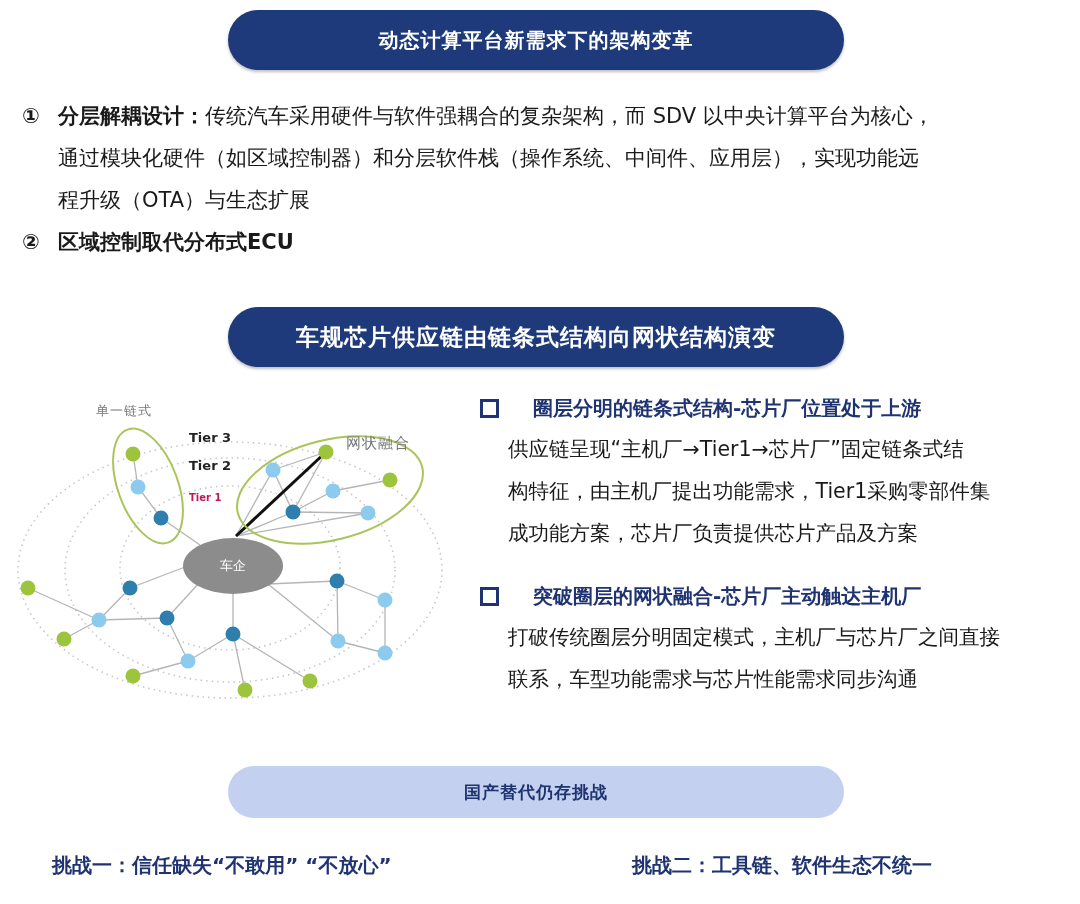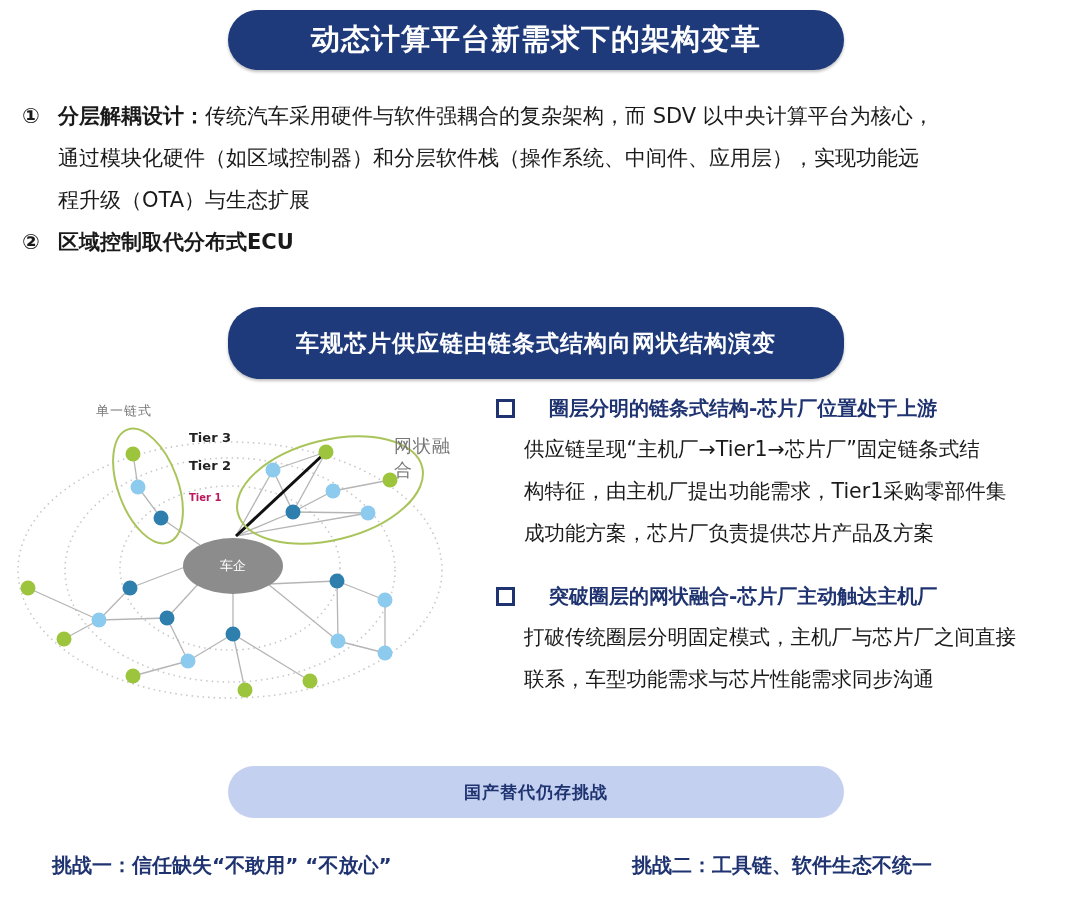--- a/index.html
+++ b/index.html
@@ -6,34 +6,34 @@
   body {
     width:1080px; height:904px; background:#ffffff; position:relative; overflow:hidden;
     font-family: "DejaVu Sans", "Liberation Sans", sans-serif; color:#1a1a1a;
   }
   .pill {
     position:absolute; display:flex; align-items:center; justify-content:center;
     border-radius:32px; font-weight:bold; letter-spacing:1px;
   }
   .pill-dark { background:#1f3a7a; color:#ffffff; box-shadow:0 2px 3px rgba(0,0,0,0.25); }
   .pill-light { background:#c3d0ef; color:#1f3371; }
-  #pill1 { left:228px; top:10px; width:616px; height:60px; font-size:29px; }
-  #pill2 { left:228px; top:307px; width:616px; height:72px; font-size:23px; }
+  #pill1 { left:228px; top:10px; width:616px; height:60px; font-size:20px; }
+  #pill2 { left:228px; top:307px; width:616px; height:60px; font-size:23px; }
   #pill3 { left:228px; top:766px; width:616px; height:52px; font-size:17px; }
 
   .sec1 { position:absolute; left:22px; top:95px; width:1040px; font-size:21px; line-height:42px; }
   .sec1 .row { display:flex; }
   .sec1 .num { width:36px; font-weight:bold; flex:none; }
   .sec1 .txt { flex:1; }
   .sec1 .indent { padding-left:36px; }
   .bold { font-weight:bold; }
 
   .diagram { position:absolute; left:0; top:390px; width:460px; height:330px; }
 
-  .right { position:absolute; left:490px; top:388px; width:590px; }
+  .right { position:absolute; left:474px; top:388px; width:590px; }
   .bhead { display:flex; align-items:center; color:#1f3371; font-weight:bold; font-size:20px; height:40px; }
   .bhead .box {
     width:13px; height:13px; border:3px solid #1f3371; margin-left:6px; margin-right:34px; flex:none;
   }
   .bbody { font-size:20.5px; line-height:42px; color:#1a1a1a;margin-left:34px; }
   #block2 { margin-top:22px; }
 
   .challenges { position:absolute; top:852px; font-size:20px; font-weight:bold; color:#1f3371;text-align:center; }
   #ch1 { left:52px; }
   #ch2 { left:632px; }
@@ -136,21 +136,21 @@
       <circle cx="390" cy="90" r="7.5"></circle>
       <circle cx="28" cy="198" r="7.5"></circle>
       <circle cx="64" cy="249" r="7.5"></circle>
       <circle cx="133" cy="286" r="7.5"></circle>
       <circle cx="245" cy="300" r="7.5"></circle>
       <circle cx="310" cy="291" r="7.5"></circle>
     </g>
   </svg>
 
   <div style="position:absolute;left:96px;top:12px;font-size:13px;color:#777;letter-spacing:1px;">单一链式</div>
-  <div style="position:absolute;left:346px;top:44px;font-size:18px;color:#777;letter-spacing:1px;margin-left:48px;">网状融合</div>
+  <div style="position:absolute;left:346px;top:44px;font-size:15px;color:#777;letter-spacing:1px;">网状融合</div>
   <div style="position:absolute;left:189px;top:40px;font-size:13px;font-weight:bold;color:#222;">Tier 3</div>
   <div style="position:absolute;left:189px;top:68px;font-size:13px;font-weight:bold;color:#222;">Tier 2</div>
   <div style="position:absolute;left:189px;top:102px;font-size:10px;font-weight:bold;color:#be185d;">Tier 1</div>
   <div style="position:absolute;left:213px;top:167px;width:40px;text-align:center;font-size:13px;font-weight:normal;color:#fff;">车企</div>
 </div>
 
 <div class="right">
   <div id="block1">
     <div class="bhead">
       <span class="box"></span>

